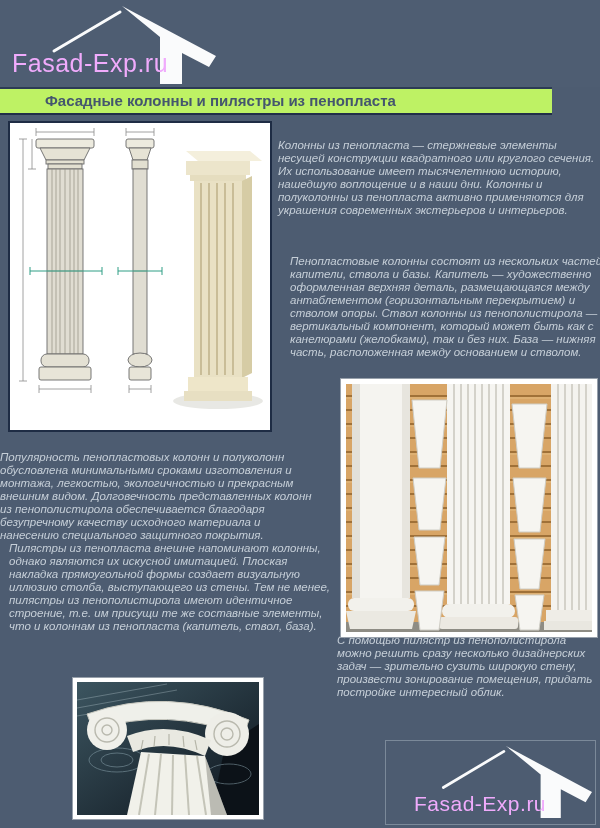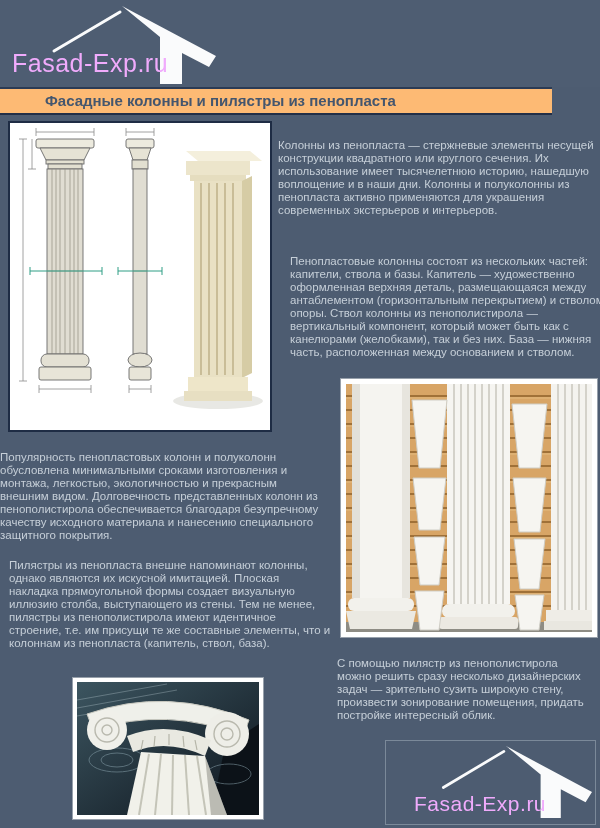--- a/index.html
+++ b/index.html
@@ -12,37 +12,37 @@
   .header{position:absolute;left:0;top:0;width:600px;height:87px;background:#4e5d72;}
   .logo{position:absolute;cursor:pointer;}
   .logo-top{left:8px;top:2px;width:210px;height:82px;}
   .logo-text{position:absolute;color:#f0abfc;font-size:25px;letter-spacing:0.5px;}
   .logo-top .logo-text{left:4px;bottom:6px;}
   .logo-roof{position:absolute;}
   .logo-top .logo-roof{left:38px;top:2px;width:170px;height:80px;}
   
   .titlebar{
     position:absolute;left:0;top:87px;width:552px;height:28px;
-    background:#fdba74;border-top:2px solid #2c3b54;border-bottom:2px solid #222f48;
+    background:#bef264;border-top:2px solid #2c3b54;border-bottom:2px solid #222f48;
     box-sizing:border-box;
   }
   .titlebar .title{
     display:block;padding-left:45px;line-height:24px;
     font-size:15px;font-weight:700;color:#44566e;
   }
   
   .para{
-    position:absolute;color:#c6cfd8;
+    position:absolute;color:#c6cfd8;font-style:italic;
     font-size:11.5px;line-height:13px;text-align:left;
   }
   .p1{left:278px;top:127px;width:318px;}
   .p2{left:278px;top:243px;width:318px;margin-left:12px;}
   .p3{left:0;top:439px;width:322px;}
-  .p4{left:9px;top:547px;width:322px;}
-  .p5{left:337px;top:645px;width:256px;}
+  .p4{left:9px;top:530px;width:322px;}
+  .p5{left:337px;top:622px;width:256px;}
   
   .drawing-panel{
     position:absolute;left:8px;top:121px;width:264px;height:311px;
     background:#ffffff;border:2px solid #1e2c44;box-sizing:border-box;
   }
   .photo-frame{
     position:absolute;background:#ffffff;border:1px solid #97a0ab;
     box-sizing:border-box;
   }
   .showroom{left:340px;top:378px;width:258px;height:260px;padding:5px;}

